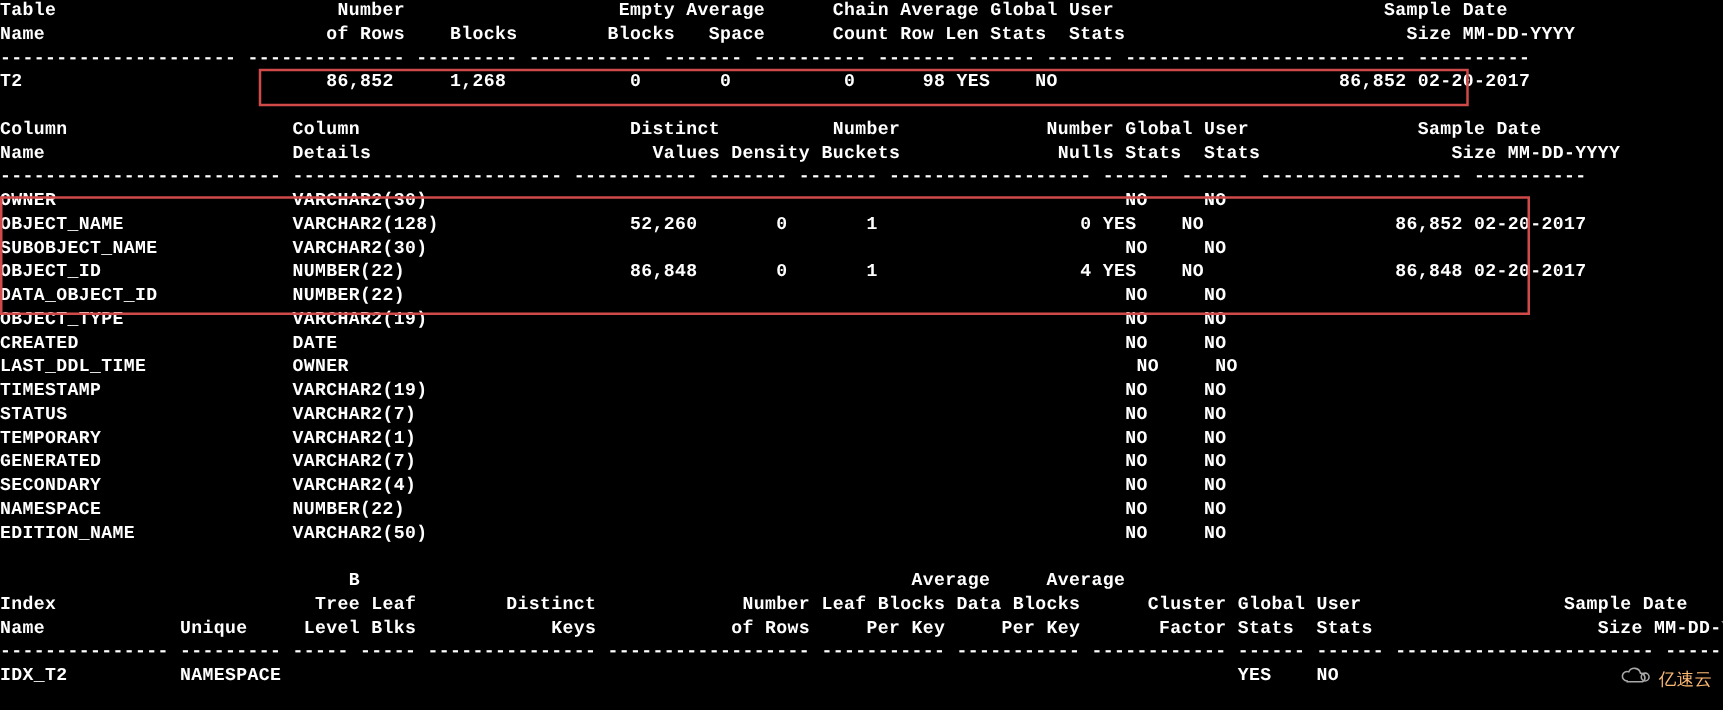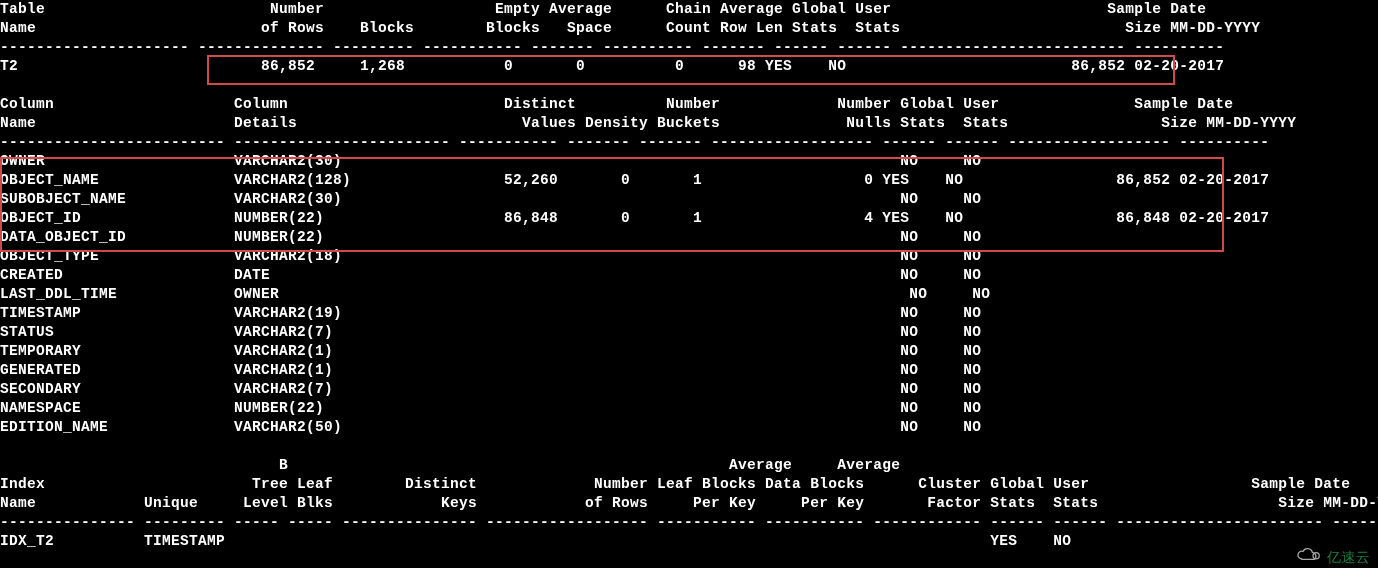--- a/index.html
+++ b/index.html
@@ -17,22 +17,22 @@
   }
   .row { white-space: pre; font-weight: bold; }
   .highlight {
     position: absolute;
     border: 2px solid #d04a4a;
     pointer-events: none;
   }
   .watermark {
     position: absolute;
     right: 8px;
-    bottom: 0;
-    color: #15803d;
+    bottom: 14px;
+    color: #fdba74;
     font-family: "Segoe UI", sans-serif;
     font-size: 14px;
     display: flex;
     align-items: center;
     gap: 4px;
   }
   .watermark svg { width: 30px; height: 16px; }
 </style>
 </head>
 <body>
@@ -45,38 +45,38 @@
 
 <div class="row">Column                    Column                        Distinct          Number             Number Global User               Sample Date</div>
 <div class="row">Name                      Details                         Values Density Buckets              Nulls Stats  Stats                 Size MM-DD-YYYY</div>
 <div class="row">------------------------- ------------------------ ----------- ------- ------- ------------------ ------ ------ ------------------ ----------</div>
 
 <div class="row">OWNER                     VARCHAR2(30)                                                              NO     NO</div>
 <div class="row">OBJECT_NAME               VARCHAR2(128)                 52,260       0       1                  0 YES    NO                 86,852 02-20-2017</div>
 <div class="row">SUBOBJECT_NAME            VARCHAR2(30)                                                              NO     NO</div>
 <div class="row">OBJECT_ID                 NUMBER(22)                    86,848       0       1                  4 YES    NO                 86,848 02-20-2017</div>
 <div class="row">DATA_OBJECT_ID            NUMBER(22)                                                                NO     NO</div>
-<div class="row">OBJECT_TYPE               VARCHAR2(18)                                                              NO     NO</div>
+<div class="row">OBJECT_TYPE               VARCHAR2(19)                                                              NO     NO</div>
 <div class="row">CREATED                   DATE                                                                      NO     NO</div>
 <div class="row">LAST_DDL_TIME             OWNER                                                                      NO     NO</div>
 <div class="row">TIMESTAMP                 VARCHAR2(19)                                                              NO     NO</div>
 <div class="row">STATUS                    VARCHAR2(7)                                                               NO     NO</div>
 <div class="row">TEMPORARY                 VARCHAR2(1)                                                               NO     NO</div>
-<div class="row">GENERATED                 VARCHAR2(1)                                                               NO     NO</div>
-<div class="row">SECONDARY                 VARCHAR2(7)                                                               NO     NO</div>
+<div class="row">GENERATED                 VARCHAR2(7)                                                               NO     NO</div>
+<div class="row">SECONDARY                 VARCHAR2(4)                                                               NO     NO</div>
 <div class="row">NAMESPACE                 NUMBER(22)                                                                NO     NO</div>
 <div class="row">EDITION_NAME              VARCHAR2(50)                                                              NO     NO</div>
 
 <div class="row">&nbsp;</div>
 
 <div class="row">                               B                                                 Average     Average</div>
 <div class="row">Index                       Tree Leaf        Distinct             Number Leaf Blocks Data Blocks      Cluster Global User                  Sample Date</div>
 <div class="row">Name            Unique     Level Blks            Keys            of Rows     Per Key     Per Key       Factor Stats  Stats                    Size MM-DD-YYYY</div>
 <div class="row">--------------- --------- ----- ----- --------------- ------------------ ----------- ----------- ------------ ------ ------ ----------------------- ----------</div>
-<div class="row">IDX_T2          TIMESTAMP                                                                                     YES    NO</div>
+<div class="row">IDX_T2          NAMESPACE                                                                                     YES    NO</div>
 
 <div class="highlight" style="left:207px;top:55px;width:968px;height:30px;"></div>
 <div class="highlight" style="left:0px;top:157px;width:1224px;height:95px;"></div>
 
 <div class="watermark">
   <span>
     <svg viewBox="0 0 48 24" fill="none" stroke="#a8a8a8" stroke-width="2">
       <path d="M14 18a6 6 0 1 1 2-11.6A8 8 0 0 1 31 8a6 6 0 0 1 3 11H14z"></path>
       <circle cx="37" cy="13" r="5"></circle>
     </svg>

